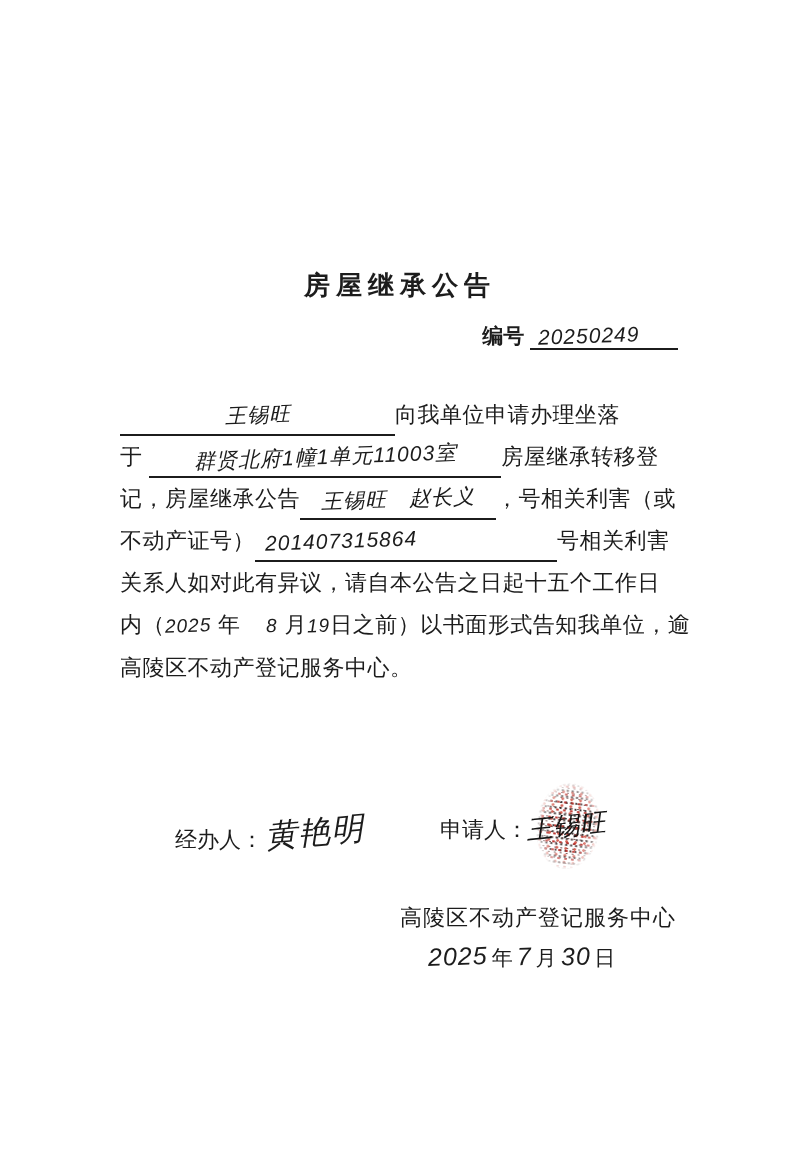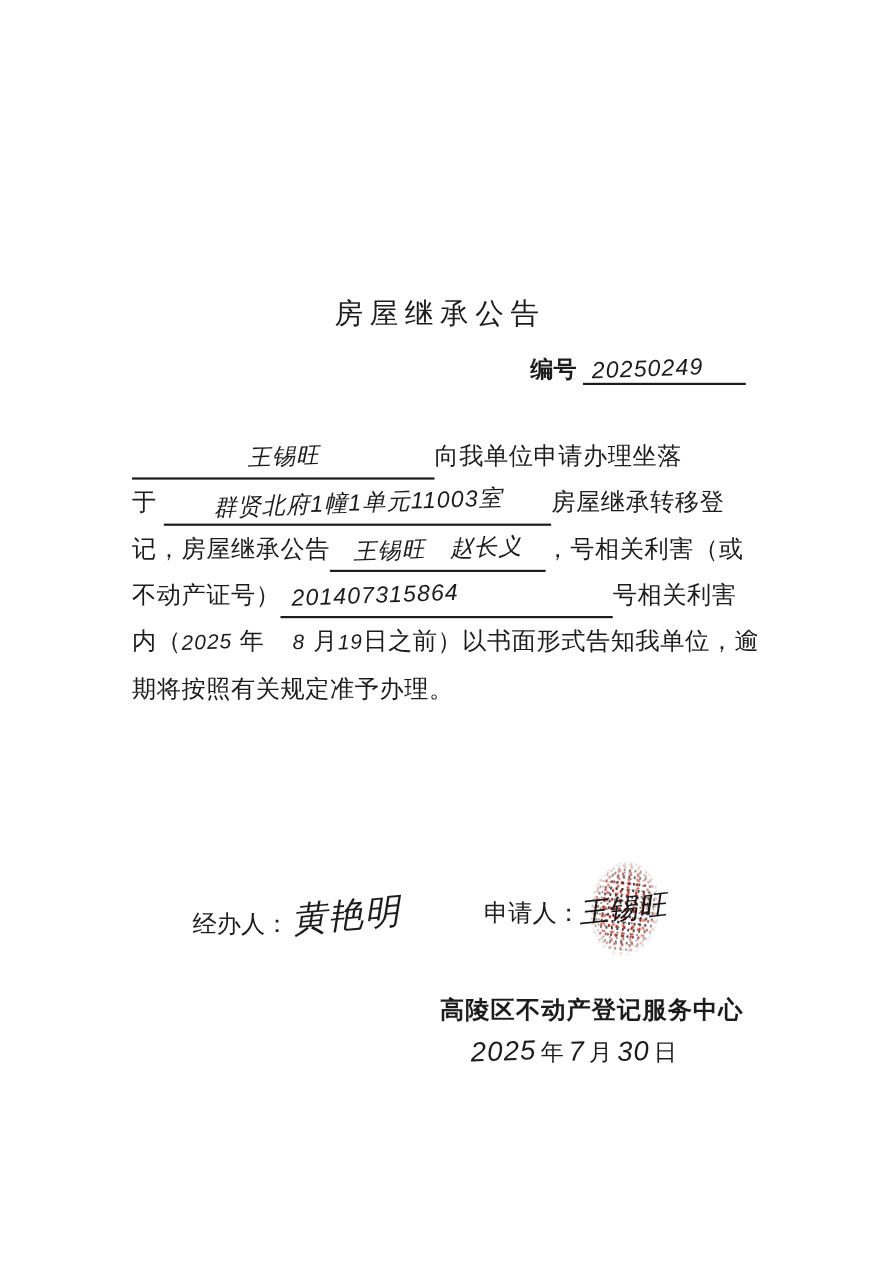--- a/index.html
+++ b/index.html
@@ -8,21 +8,21 @@
     width:800px;height:1161px;
     background:#ffffff;
     overflow:hidden;
     font-family:"Liberation Sans", sans-serif;
     color:#1c1c1c;
   }
   
   .title{
     position:absolute;top:268px;left:0;right:0;
     text-align:center;
-    font-size:26px;font-weight:normal;letter-spacing:6px;
+    font-size:26px;font-weight:bold;letter-spacing:6px;
   }
   .serial-row{
     position:absolute;top:322px;left:120px;width:558px;
     text-align:right;font-size:21px;font-weight:bold;
     white-space:nowrap;
   }
   .serial-line{
     display:inline-block;width:140px;
     border-bottom:2px solid #1c1c1c;
     text-align:left;padding-left:8px;
@@ -93,21 +93,21 @@
     position:absolute;left:86px;top:-6px;
     font-size:26px;color:#141414;
     transform:rotate(-6deg);
     font-style:italic;letter-spacing:1px;
     white-space:nowrap;
     z-index:2;
   }
   
   .org{
     position:absolute;left:400px;top:903px;
-    font-size:22px;font-weight:bold;letter-spacing:1px;
+    font-size:22px;font-weight:normal;letter-spacing:1px;
     white-space:nowrap;
   }
   .date-row{
     position:absolute;left:428px;top:942px;
     font-size:21px;white-space:nowrap;
   }
   .date-row .hw{font-size:25px;}
   .date-unit{margin:0 4px;}
 </style>
 </head>
@@ -129,26 +129,27 @@
     <div class="line">
       <span>于</span>
       <span class="blank w-address"><span class="hw">群贤北府1幢1单元11003室</span></span><span>房屋继承转移登</span>
     </div>
     <div class="line">
       <span>记，房屋继承公告</span><span class="blank w-owners"><span class="hw">王锡旺　赵长义</span></span><span>，号相关利害（或</span>
     </div>
     <div class="line">
       <span>不动产证号）</span><span class="blank w-cert"><span class="hw hw-num">201407315864</span></span><span>号相关利害</span>
     </div>
+    <div class="line">关系人如对此有异议，请自本公告之日起十五个工作日</div>
     <div class="line">
       <span>内（</span><span class="hw hw-small">2025</span>
       <span>年</span><span class="gap-month"></span><span class="hw hw-small">8</span>
       <span>月</span><span class="hw hw-small">19</span><span>日之前）以书面形式告知我单位，逾</span>
     </div>
-    <div class="line">期将按照有关规定准予办理。</div>
+    <div class="line">高陵区不动产登记服务中心。</div>
   </div>
 
   <div class="handler-group">
     <span>经办人：</span><span class="hw handler-sig">黄艳明</span>
   </div>
 
   <div class="applicant-group">
     <span>申请人：</span>
     <div class="fingerprint"></div>
     <span class="applicant-sig">王锡旺</span>

